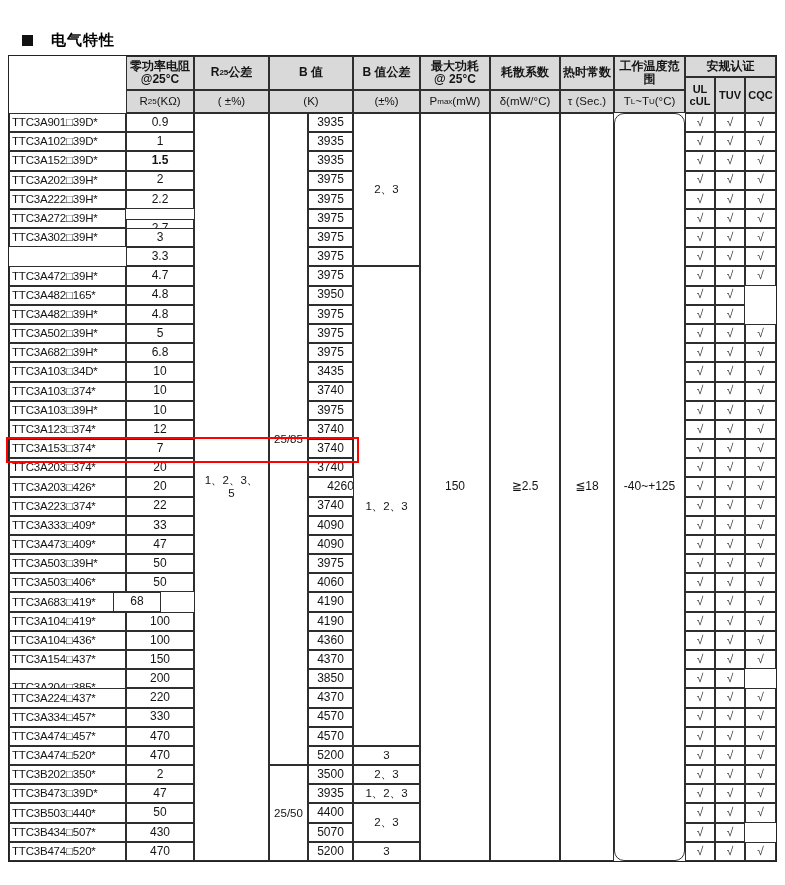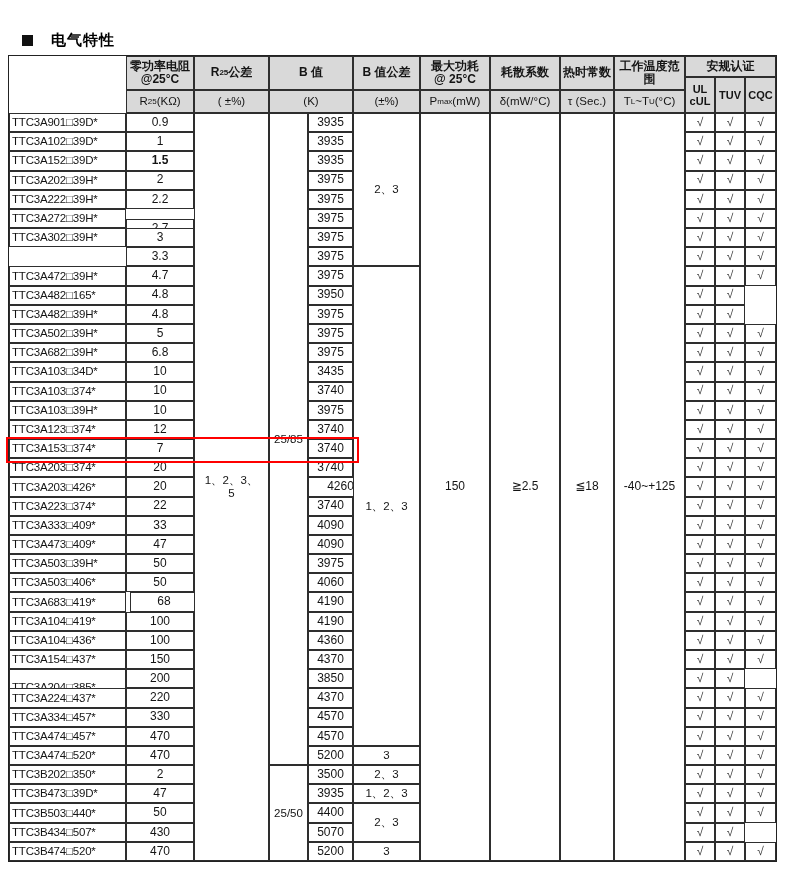--- a/index.html
+++ b/index.html
@@ -203,21 +203,21 @@
         <div class="c chk" style="left: 676px; top: 498.128px; width: 30px; height: 19.1795px;">√</div>
         <div class="c chk" style="left: 706px; top: 498.128px; width: 30px; height: 19.1795px;">√</div>
         <div class="c chk" style="left: 736px; top: 498.128px; width: 31px; height: 19.1795px;">√</div>
         <div class="c model" style="left: 0px; top: 517.308px; width: 117px; height: 19.1795px;">TTC3A503□406*</div>
         <div class="c num" style="left: 117px; top: 517.308px; width: 68px; height: 19.1795px;">50</div>
         <div class="c num" style="left: 299px; top: 517.308px; width: 45px; height: 19.1795px;">4060</div>
         <div class="c chk" style="left: 676px; top: 517.308px; width: 30px; height: 19.1795px;">√</div>
         <div class="c chk" style="left: 706px; top: 517.308px; width: 30px; height: 19.1795px;">√</div>
         <div class="c chk" style="left: 736px; top: 517.308px; width: 31px; height: 19.1795px;">√</div>
         <div class="c model" style="left: 0px; top: 536.487px; width: 117px; height: 19.1795px;">TTC3A683□419*</div>
-        <div class="c num" style="left: 121px; top: 536.487px; width: 68px; height: 19.1795px;">68</div>
+        <div class="c num" style="left: 104px; top: 536.487px; width: 48px; height: 19.1795px;">68</div>
         <div class="c num" style="left: 299px; top: 536.487px; width: 45px; height: 19.1795px;">4190</div>
         <div class="c chk" style="left: 676px; top: 536.487px; width: 30px; height: 19.1795px;">√</div>
         <div class="c chk" style="left: 706px; top: 536.487px; width: 30px; height: 19.1795px;">√</div>
         <div class="c chk" style="left: 736px; top: 536.487px; width: 31px; height: 19.1795px;">√</div>
         <div class="c model" style="left: 0px; top: 555.667px; width: 117px; height: 19.1795px;">TTC3A104□419*</div>
         <div class="c num" style="left: 117px; top: 555.667px; width: 68px; height: 19.1795px;">100</div>
         <div class="c num" style="left: 299px; top: 555.667px; width: 45px; height: 19.1795px;">4190</div>
         <div class="c chk" style="left: 676px; top: 555.667px; width: 30px; height: 19.1795px;">√</div>
         <div class="c chk" style="left: 706px; top: 555.667px; width: 30px; height: 19.1795px;">√</div>
         <div class="c chk" style="left: 736px; top: 555.667px; width: 31px; height: 19.1795px;">√</div>
@@ -299,17 +299,17 @@
         <div class="c small" style="left: 344px; top: 57px; width: 67px; height: 153.436px;">2、3</div>
         <div class="c small" style="left: 344px; top: 210.436px; width: 67px; height: 479.487px;">1、2、3</div>
         <div class="c small" style="left: 344px; top: 689.923px; width: 67px; height: 19.1795px;">3</div>
         <div class="c small" style="left: 344px; top: 709.103px; width: 67px; height: 19.1795px;">2、3</div>
         <div class="c small" style="left: 344px; top: 728.282px; width: 67px; height: 19.1795px;">1、2、3</div>
         <div class="c small" style="left: 344px; top: 747.462px; width: 67px; height: 38.359px;">2、3</div>
         <div class="c small" style="left: 344px; top: 785.821px; width: 67px; height: 19.1795px;">3</div>
         <div class="c num" style="left: 411px; top: 57px; width: 70px; height: 748px;">150</div>
         <div class="c num" style="left: 481px; top: 57px; width: 70px; height: 748px;">≧2.5</div>
         <div class="c num" style="left: 551px; top: 57px; width: 54px; height: 748px;">≦18</div>
-        <div class="c num" style="left: 605px; top: 57px; width: 71px; height: 748px;">-40~+125</div>
+        <div class="c num" style="left: 605px; top: 57px; width: 71px; height: 748px; border-radius: 10px;">-40~+125</div>
       </div>
     <div id="highlight-box" style="left: -3px; top: 380.551px; width: 349px; height: 22.1795px; border-color: rgb(255, 0, 0);"></div>
   </div>
 </div>
 
 </body></html>

